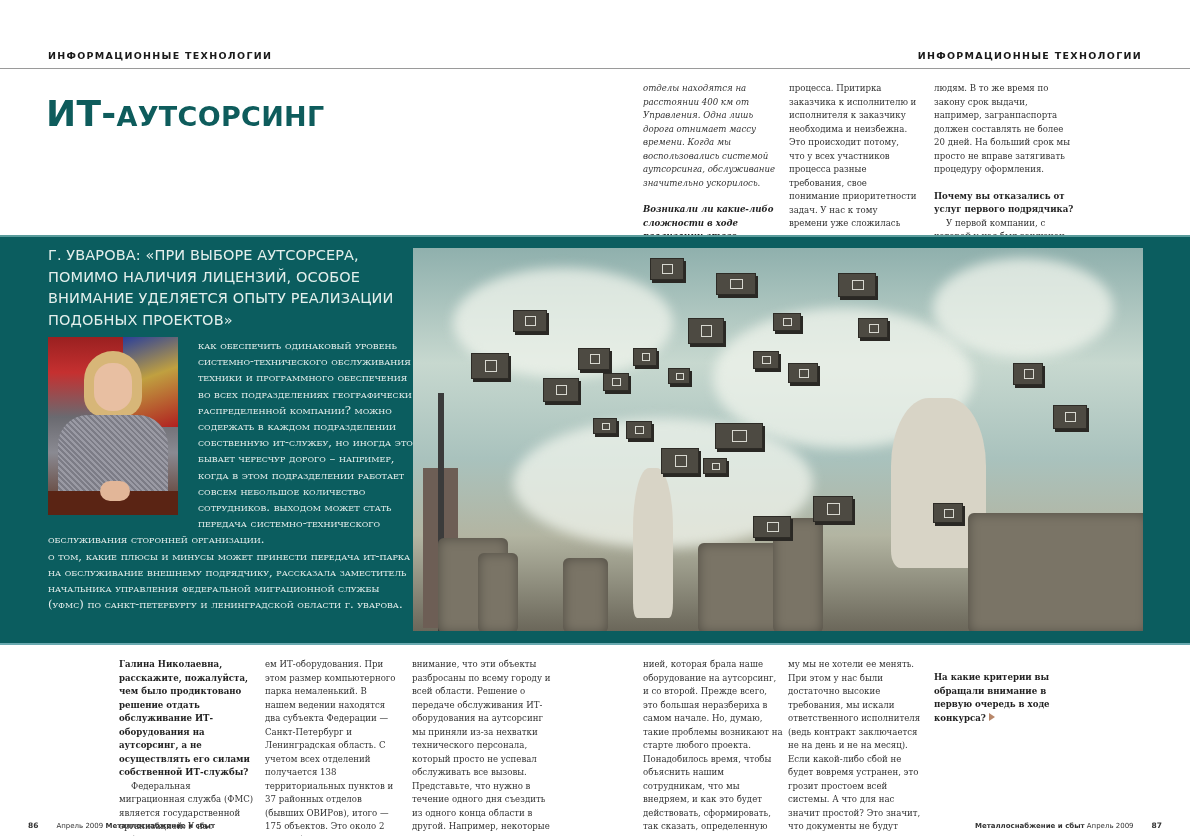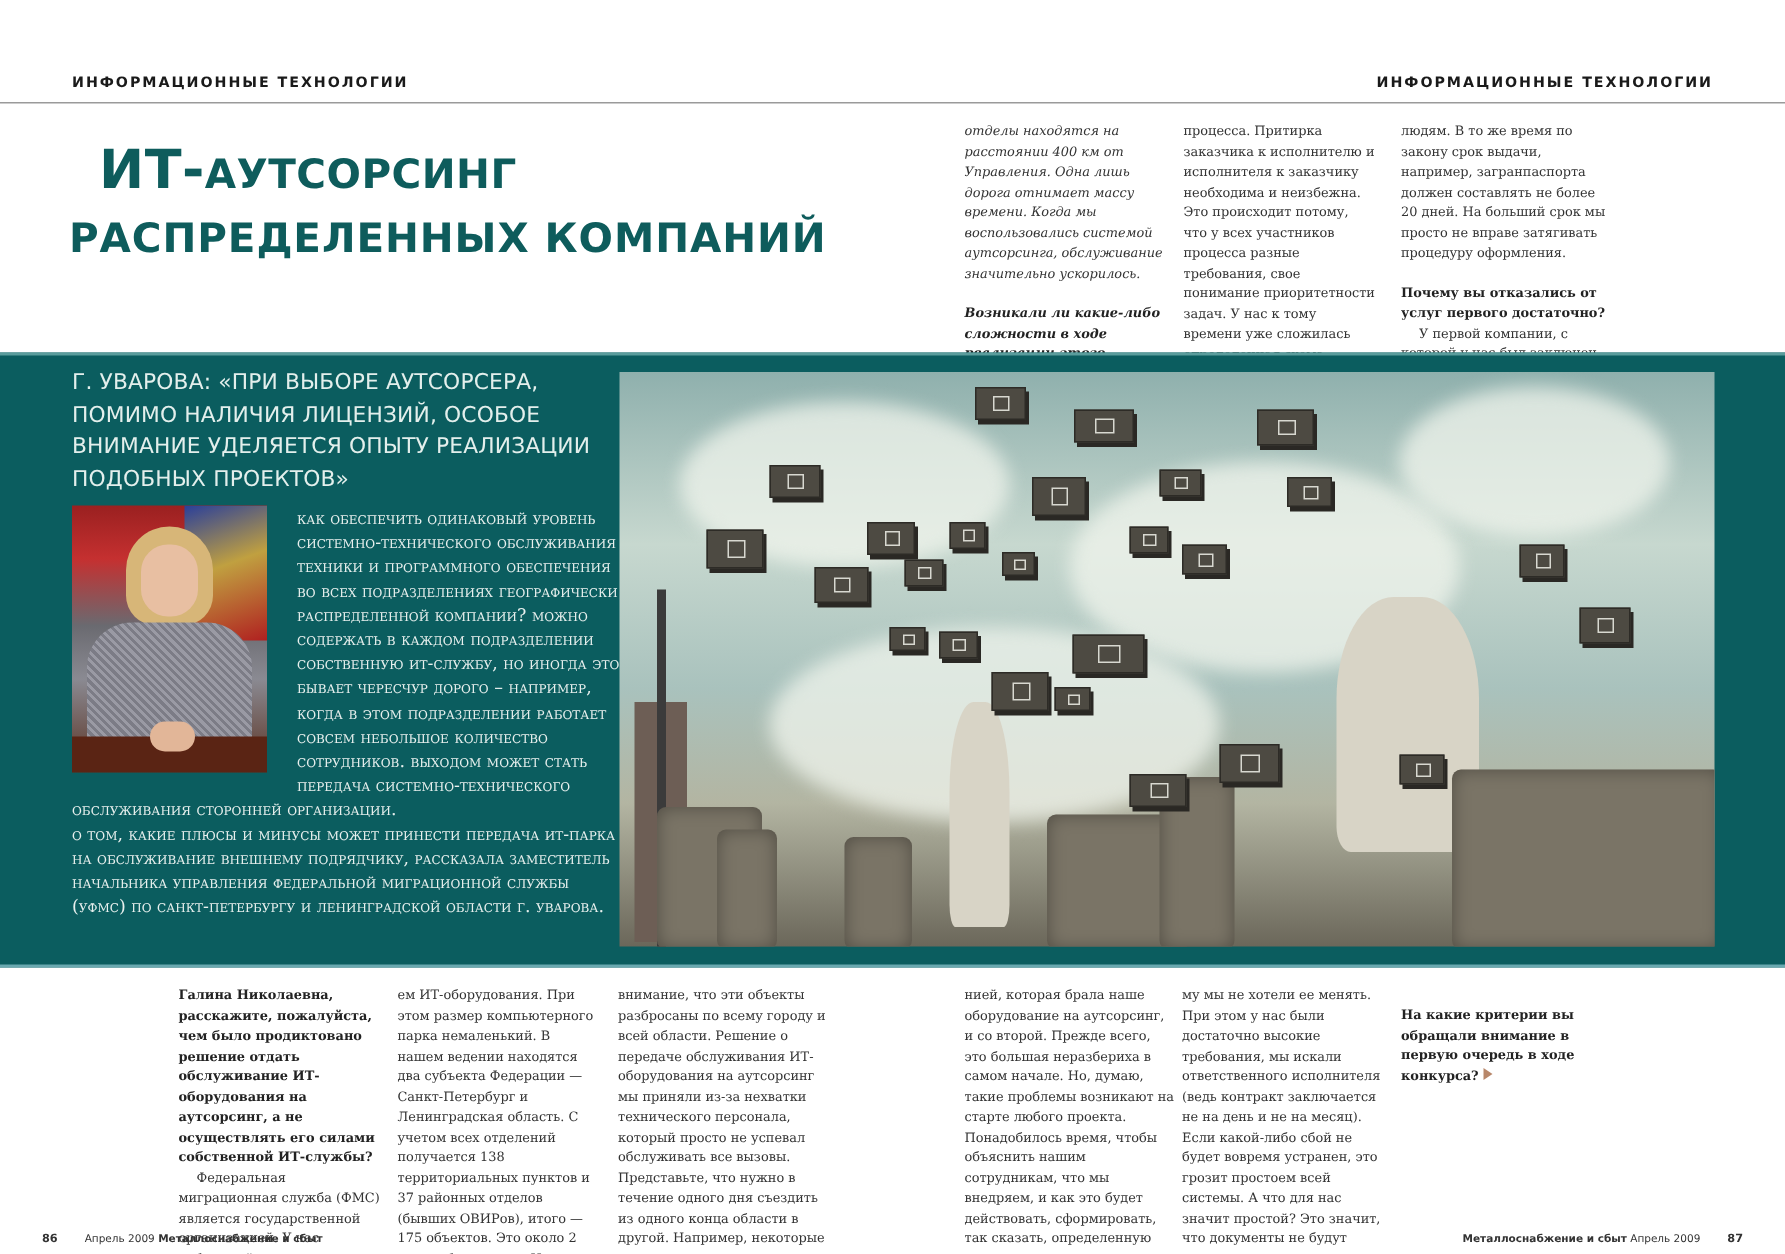--- a/index.html
+++ b/index.html
@@ -12,21 +12,21 @@
       font-size: 9.5px; letter-spacing: 1.3px; color: #1a1a1a;
     }
     .section-label.left { left: 48px; }
     .section-label.right { right: 48px; }
     .top-rule { position: absolute; top: 68px; left: 0; width: 1190px; height: 1px; background: #9a9a9a; }
 
     .headline {
       position: absolute; left: 46px; top: 92px; width: 560px;
       font-family: "DejaVu Sans", sans-serif; color: #0e5c5c; font-weight: bold;
     }
-    .headline .line1 { font-size: 36px; line-height: 44px; letter-spacing: 0.3px; margin-left: 20px; }
+    .headline .line1 { font-size: 36px; line-height: 44px; letter-spacing: 0.3px; }
     .headline .line1 .small { font-size: 27px; }
     .headline .line2, .headline .line3 { font-size: 27px; line-height: 42px; letter-spacing: 0.6px; }
 
     .col { position: absolute; font-size: 8.6px; line-height: 13.5px; color: #333; }
     .col p { text-align: left; }
     .col .q { font-weight: bold; color: #222; }
     .col .gap { height: 13px; }
     .col .indent { text-indent: 12px; }
 
     .teal-band {
@@ -82,36 +82,35 @@
   </style>
 </head>
 <body>
 
 <div class="section-label left">ИНФОРМАЦИОННЫЕ ТЕХНОЛОГИИ</div>
 <div class="section-label right">ИНФОРМАЦИОННЫЕ ТЕХНОЛОГИИ</div>
 <div class="top-rule"></div>
 
 <div class="headline">
   <div class="line1"><span>ИТ-</span><span class="small">АУТСОРСИНГ</span></div>
-  <div class="line3">РАСПРЕДЕЛЕННЫХ КОМПАНИЙ</div>
 </div>
 
 <div class="col" style="left:643px; top:82px; width:140px;font-style:italic;">
   <p>отделы находятся на расстоянии 400 км от Управления. Одна лишь дорога отнимает массу времени. Когда мы воспользовались системой аутсорсинга, обслуживание значительно ускорилось.</p>
   <div class="gap"></div>
   <p class="q">Возникали ли какие-либо сложности в ходе реализации этого проекта?</p>
   <p class="indent">Сложности возникали и при сотрудничестве с первой компа-</p>
 </div>
 <div class="col" style="left:789px; top:82px; width:128px;">
   <p>процесса. Притирка заказчика к исполнителю и исполнителя к заказчику необходима и неизбежна. Это происходит потому, что у всех участников процесса разные требования, свое понимание приоритетности задач. У нас к тому времени уже сложилась определенная схема работы, к которой мы привыкли. Сотрудникам УФМС было удобно по ней работать, поэто-</p>
 </div>
 <div class="col" style="left:934px; top:82px; width:140px;">
   <p>людям. В то же время по закону срок выдачи, например, загранпаспорта должен составлять не более 20 дней. На больший срок мы просто не вправе затягивать процедуру оформления.</p>
   <div class="gap"></div>
-  <p class="q">Почему вы отказались от услуг первого достаточно?</p>
+  <p class="q">Почему вы отказались от услуг первого подрядчика?</p>
   <p class="indent">У первой компании, с которой у нас был заключен аутсорсинговый контракт, численность обслужи-</p>
 </div>
 
 <div class="teal-band"></div>
 
 <div class="pullquote">Г. УВАРОВА: «ПРИ ВЫБОРЕ АУТСОРСЕРА, ПОМИМО НАЛИЧИЯ ЛИЦЕНЗИЙ, ОСОБОЕ ВНИМАНИЕ УДЕЛЯЕТСЯ ОПЫТУ РЕАЛИЗАЦИИ ПОДОБНЫХ ПРОЕКТОВ»</div>
 
 <div class="portrait" title="Портрет Г. Уваровой">
   <div class="flag"></div>
   <div class="hair"></div>

